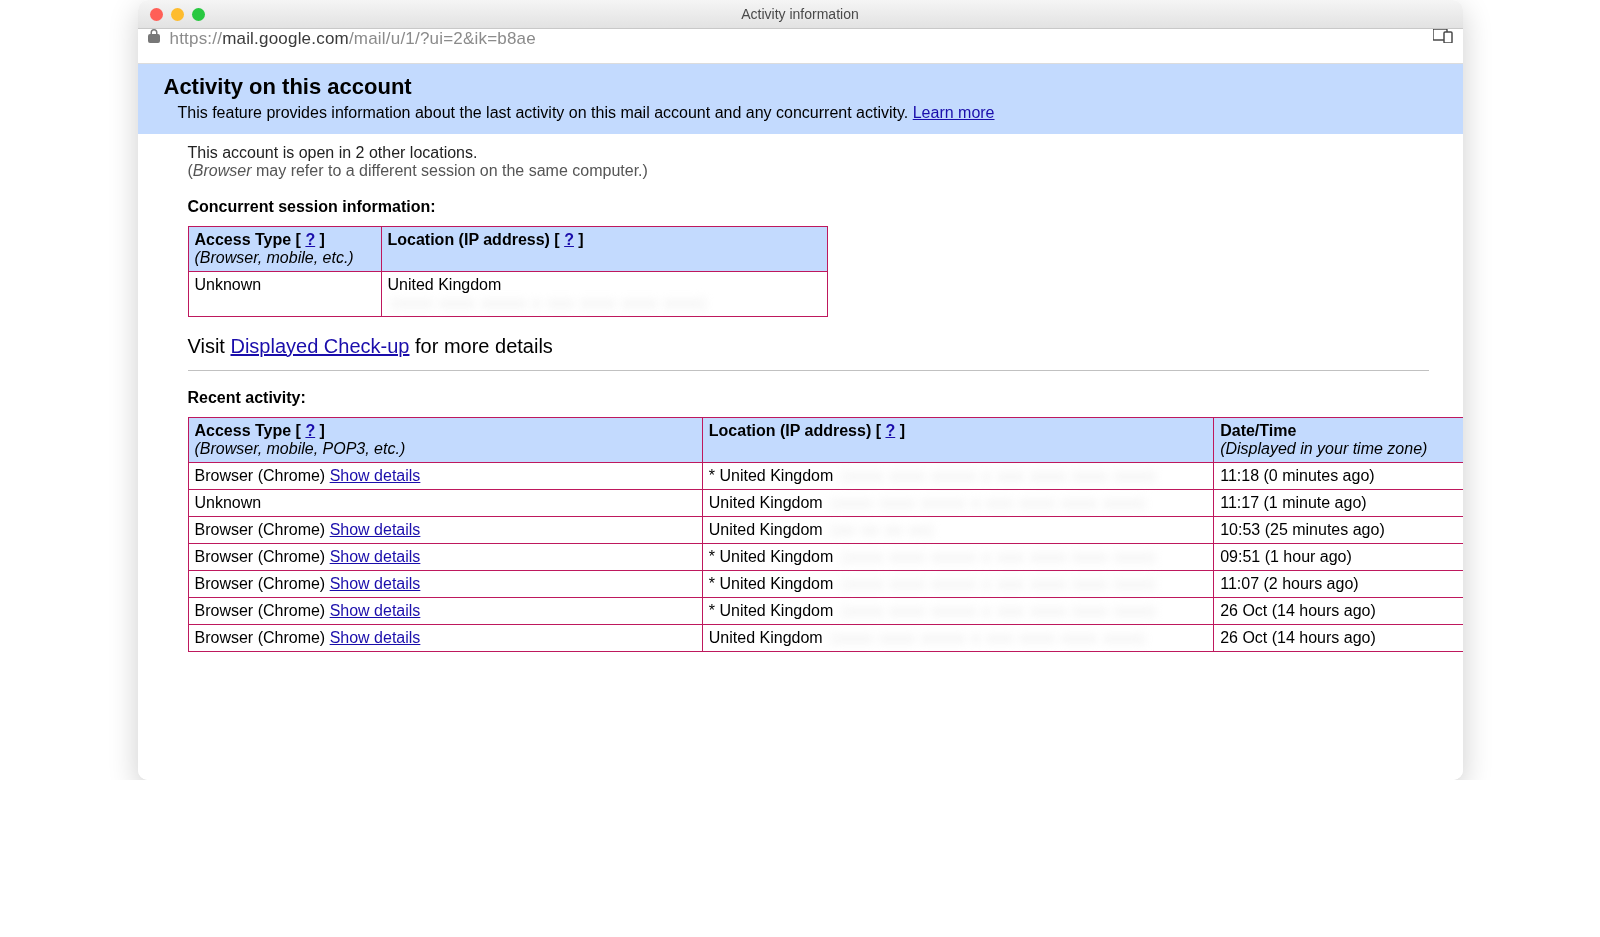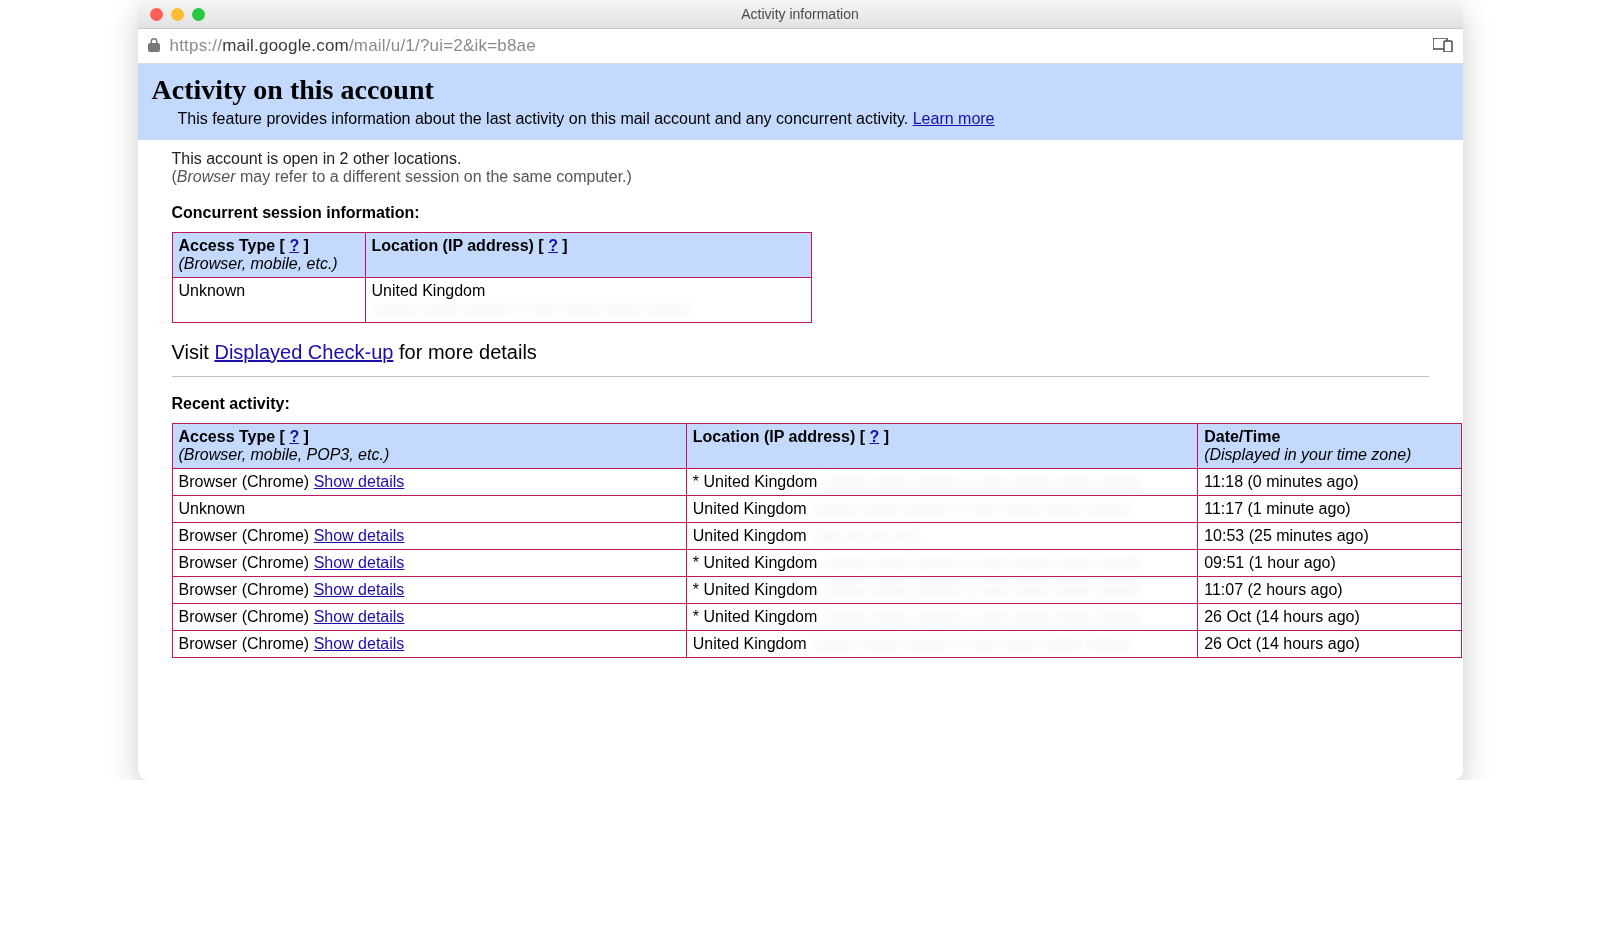--- a/index.html
+++ b/index.html
@@ -43,21 +43,20 @@
     position:absolute; left:0; right:0;
     text-align:center;
     font-size:14px;
     color:#4a4a4a;
     pointer-events:none;
   }
   .addrbar {
     height: 34px;
     background:#fff;
     display:flex;
-    align-items:center;
     padding:0 10px;
     border-bottom:1px solid #dcdcdc;
     gap:10px;
   }
   .addrbar .lock { color:#777; font-size:13px; }
   .url { font-size:17px; color:#8b8b8b; letter-spacing:0.2px; flex:1; white-space:nowrap; overflow:hidden; }
   .url .host { color:#3a3a3a; }
   .device-icon { color:#4a4a4a; font-size:14px; }
 
   
@@ -65,35 +64,35 @@
     width:100%;
     height: 716px;
     overflow:hidden;
     background:#fff;
   }
   .banner {
     background:#c3dafe;
     padding:8px 10px 12px 10px;
   }
   .banner h1 {
-    margin:2px 0 4px 4px;
-    font-size:28px;
+    margin:2px 0 4px 16px;
+    font-size:22px;
     font-weight:bold;
-    font-family:Liberation Serif, serif;
   }
   .banner-sub {
     font-size:16px;
     margin-left:30px;
     color:#000;
   }
   a.link { color:#1a0dab; text-decoration:underline; cursor:pointer; }
 
   .main {
     padding:10px 34px 0 34px;
     font-size:16px;
+    margin-left:16px;
   }
   .note { font-size:16px; color:#222; }
   .note-sub { font-size:16px; color:#555; }
   .section-heading { font-weight:bold; margin:18px 0 10px 0; font-size:16px; }
 
   table {
     border-collapse: collapse;
     font-size:16px;
   }
   th, td {

